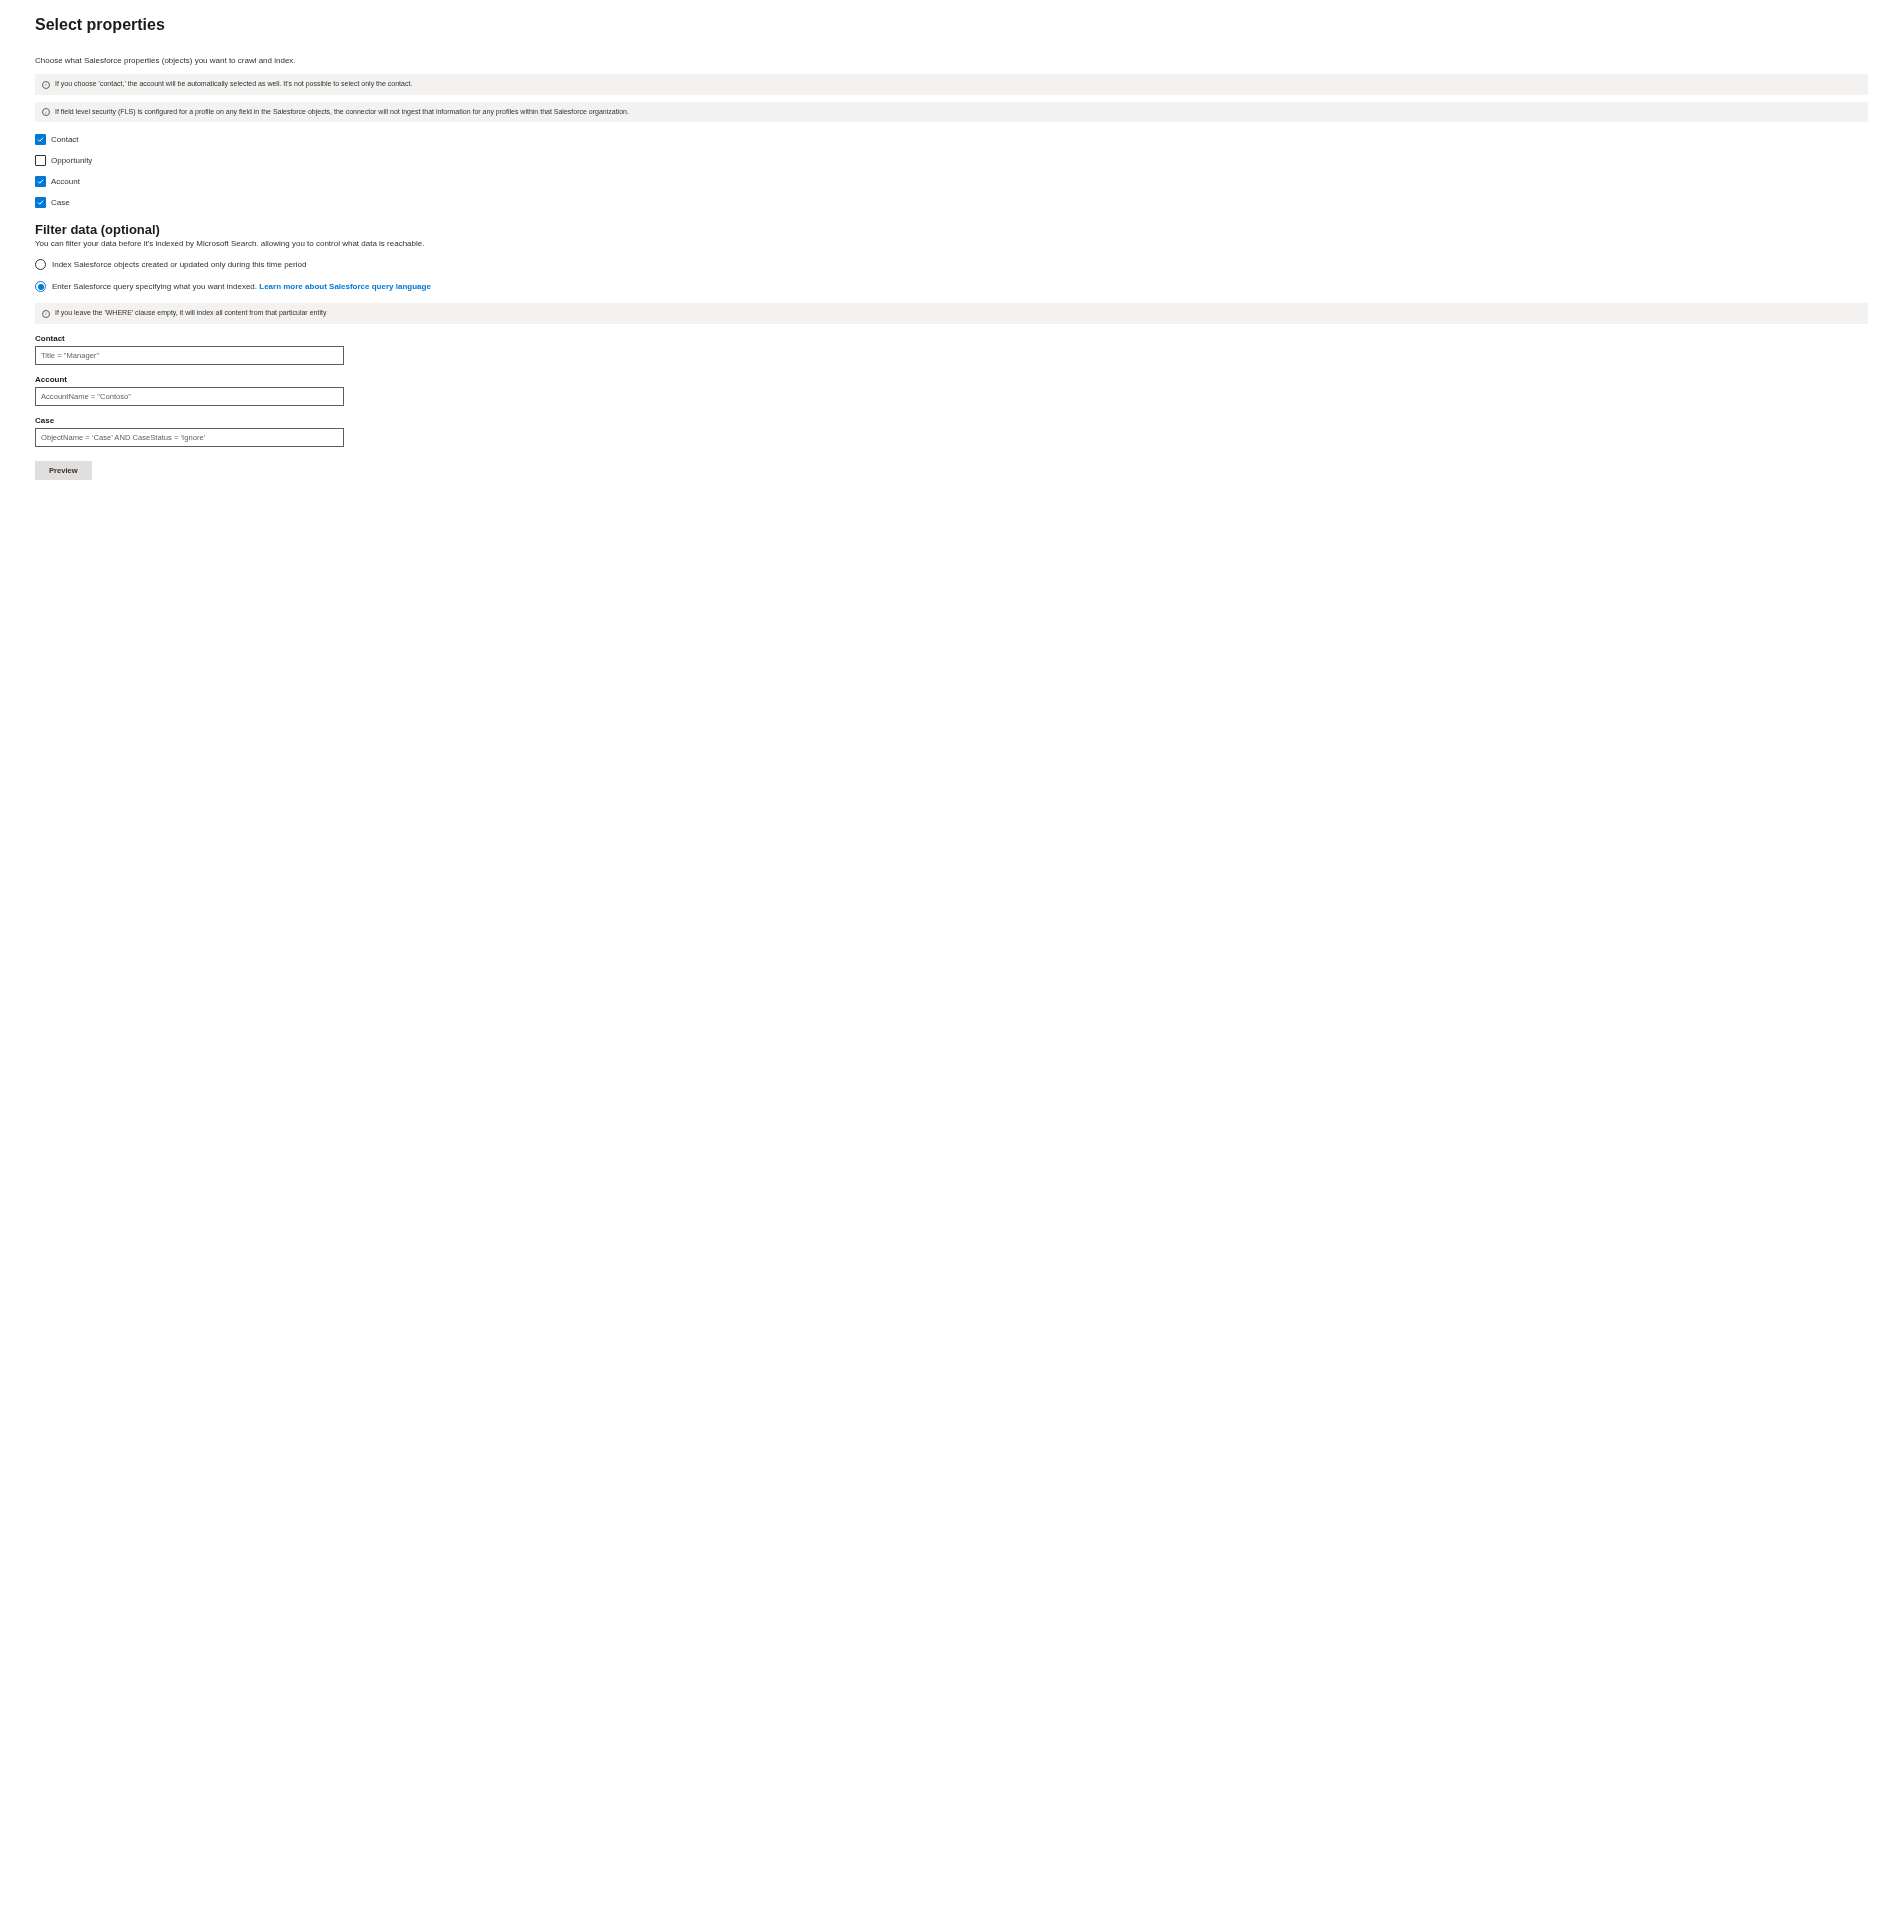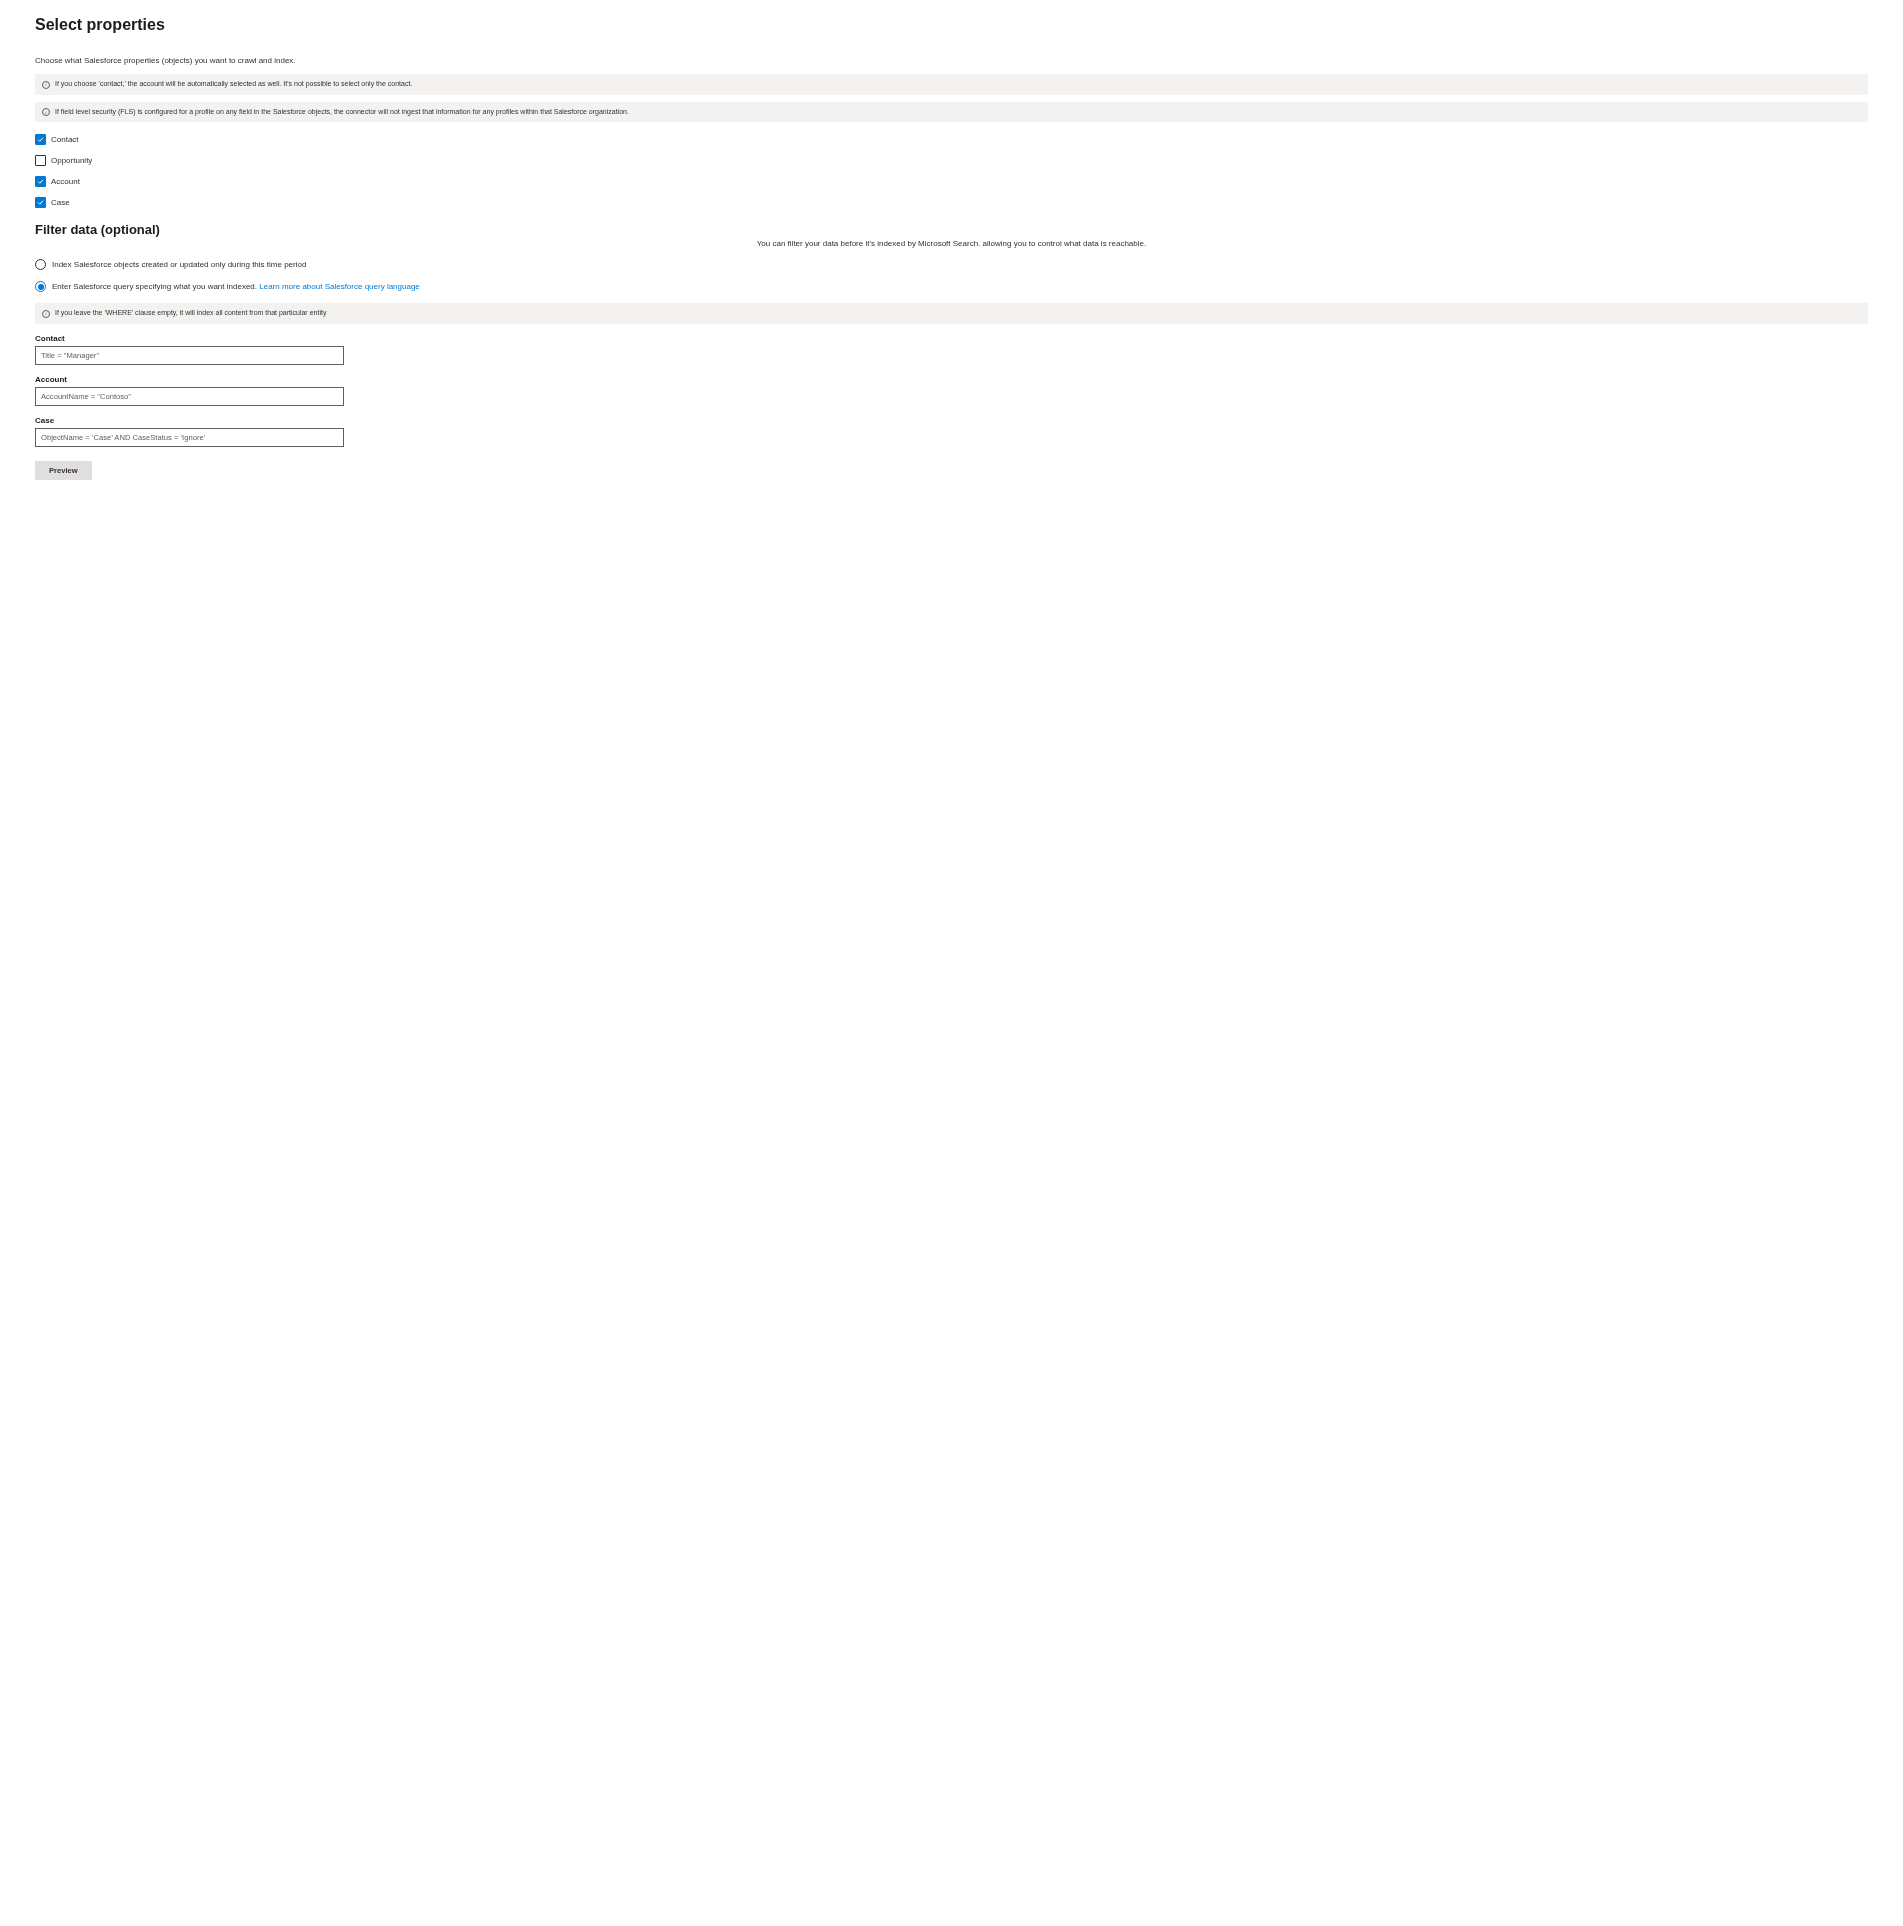--- a/index.html
+++ b/index.html
@@ -82,21 +82,20 @@
     font-size: 13px;
     font-weight: 700;
     margin-top: 14px;
     margin-bottom: 2px;
     color: #1b1b1b;
   }
   .section-desc {
     font-size: 8px;
     color: #323130;
     margin: 0 0 11px 0;
-    text-align: center;
   }
   .radio-row {
     display: flex;
     align-items: center;
     gap: 6px;
     margin-bottom: 11px;
     text-align: center;
   }
   .radio {
     width: 11px;
@@ -120,20 +119,21 @@
     display: none;
   }
   .radio.selected .dot { display: block; }
   .radio-label {
     font-size: 8px;
     color: #323130;
   }
   .link {
     color: #0078d4;
     cursor: pointer;
+    font-weight: bold;
   }
   .field-block {
     margin-top: 10px;
   }
   .field-label {
     font-size: 8px;
     font-weight: 600;
     margin-bottom: 3px;
     color: #1b1b1b;
   }

